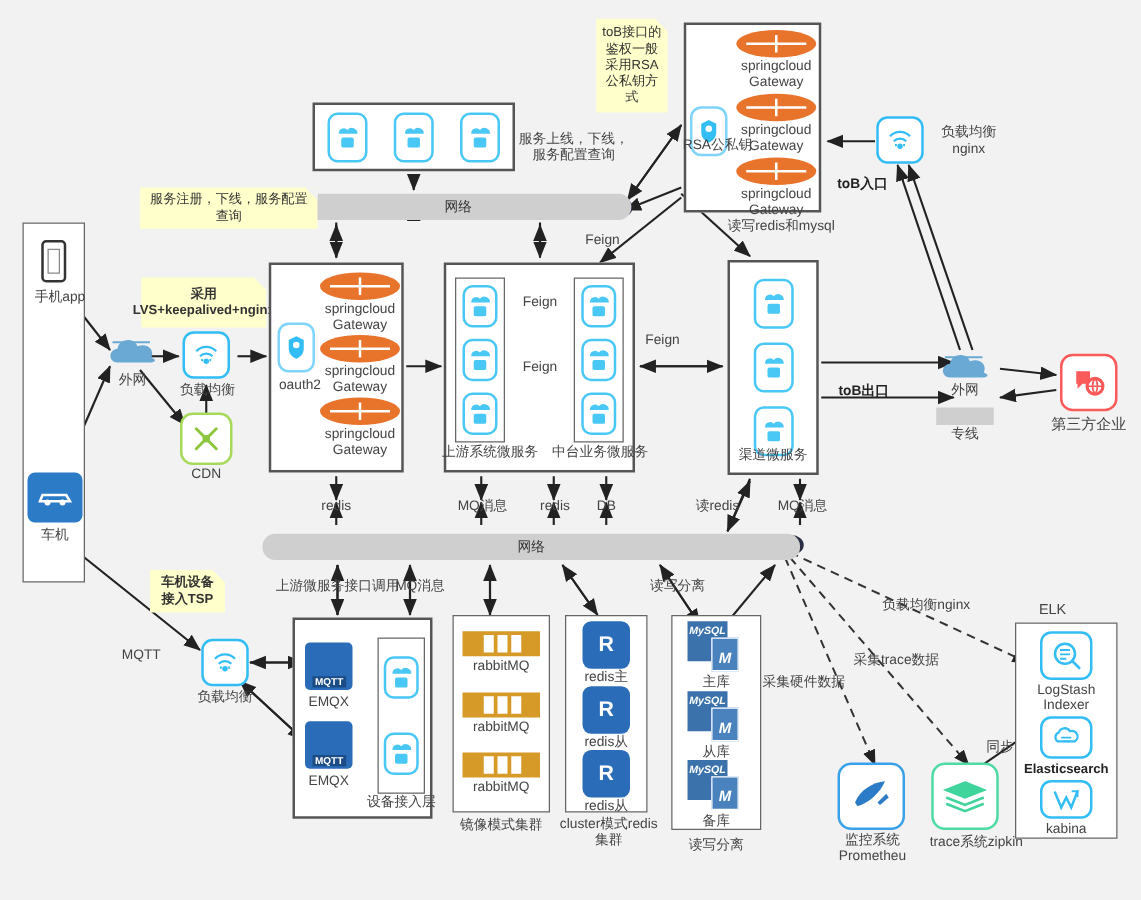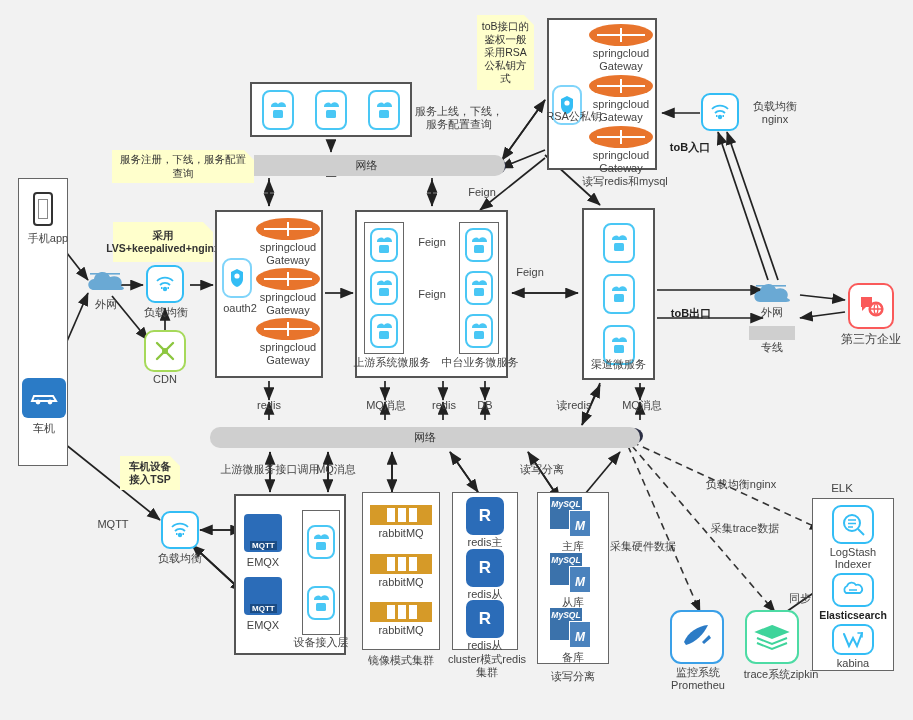--- a/index.html
+++ b/index.html
@@ -556,21 +556,21 @@
           <div class="m1">MySQL</div>
             <div class="m2">M</div>
         </div>
         <div class="lbl" style="position:static;width:46px;margin-top:1px;">备库</div>
       </div>
     </div>
   </div>
   <div class="lbl" style="left:539px;top:670px;width:68px;">读写分离</div>
 
   <div class="lbl" style="left:686px;top:478px;width:110px;">负载均衡nginx</div>
-  <div class="lbl" style="left:700px;top:522px;width:90px;">采集trace数据</div>
+  <div class="lbl" style="left:672px;top:522px;width:90px;">采集trace数据</div>
   <div class="lbl" style="left:600px;top:540px;width:86px;">采集硬件数据</div>
   <div class="lbl" style="left:782px;top:592px;width:36px;">同步</div>
 
   <div class="ico" style="left:670px;top:610px;">
     <div class="prom">
       <svg width="34" height="30" viewBox="0 0 34 30" fill="#2b7bc6">
         <path d="M4 20 C8 10 18 4 28 3 C24 12 16 20 6 23 z"></path>
         <path d="M22 20 l7 -7 l2 3 l-7 6 z"></path>
       </svg>
     </div>

